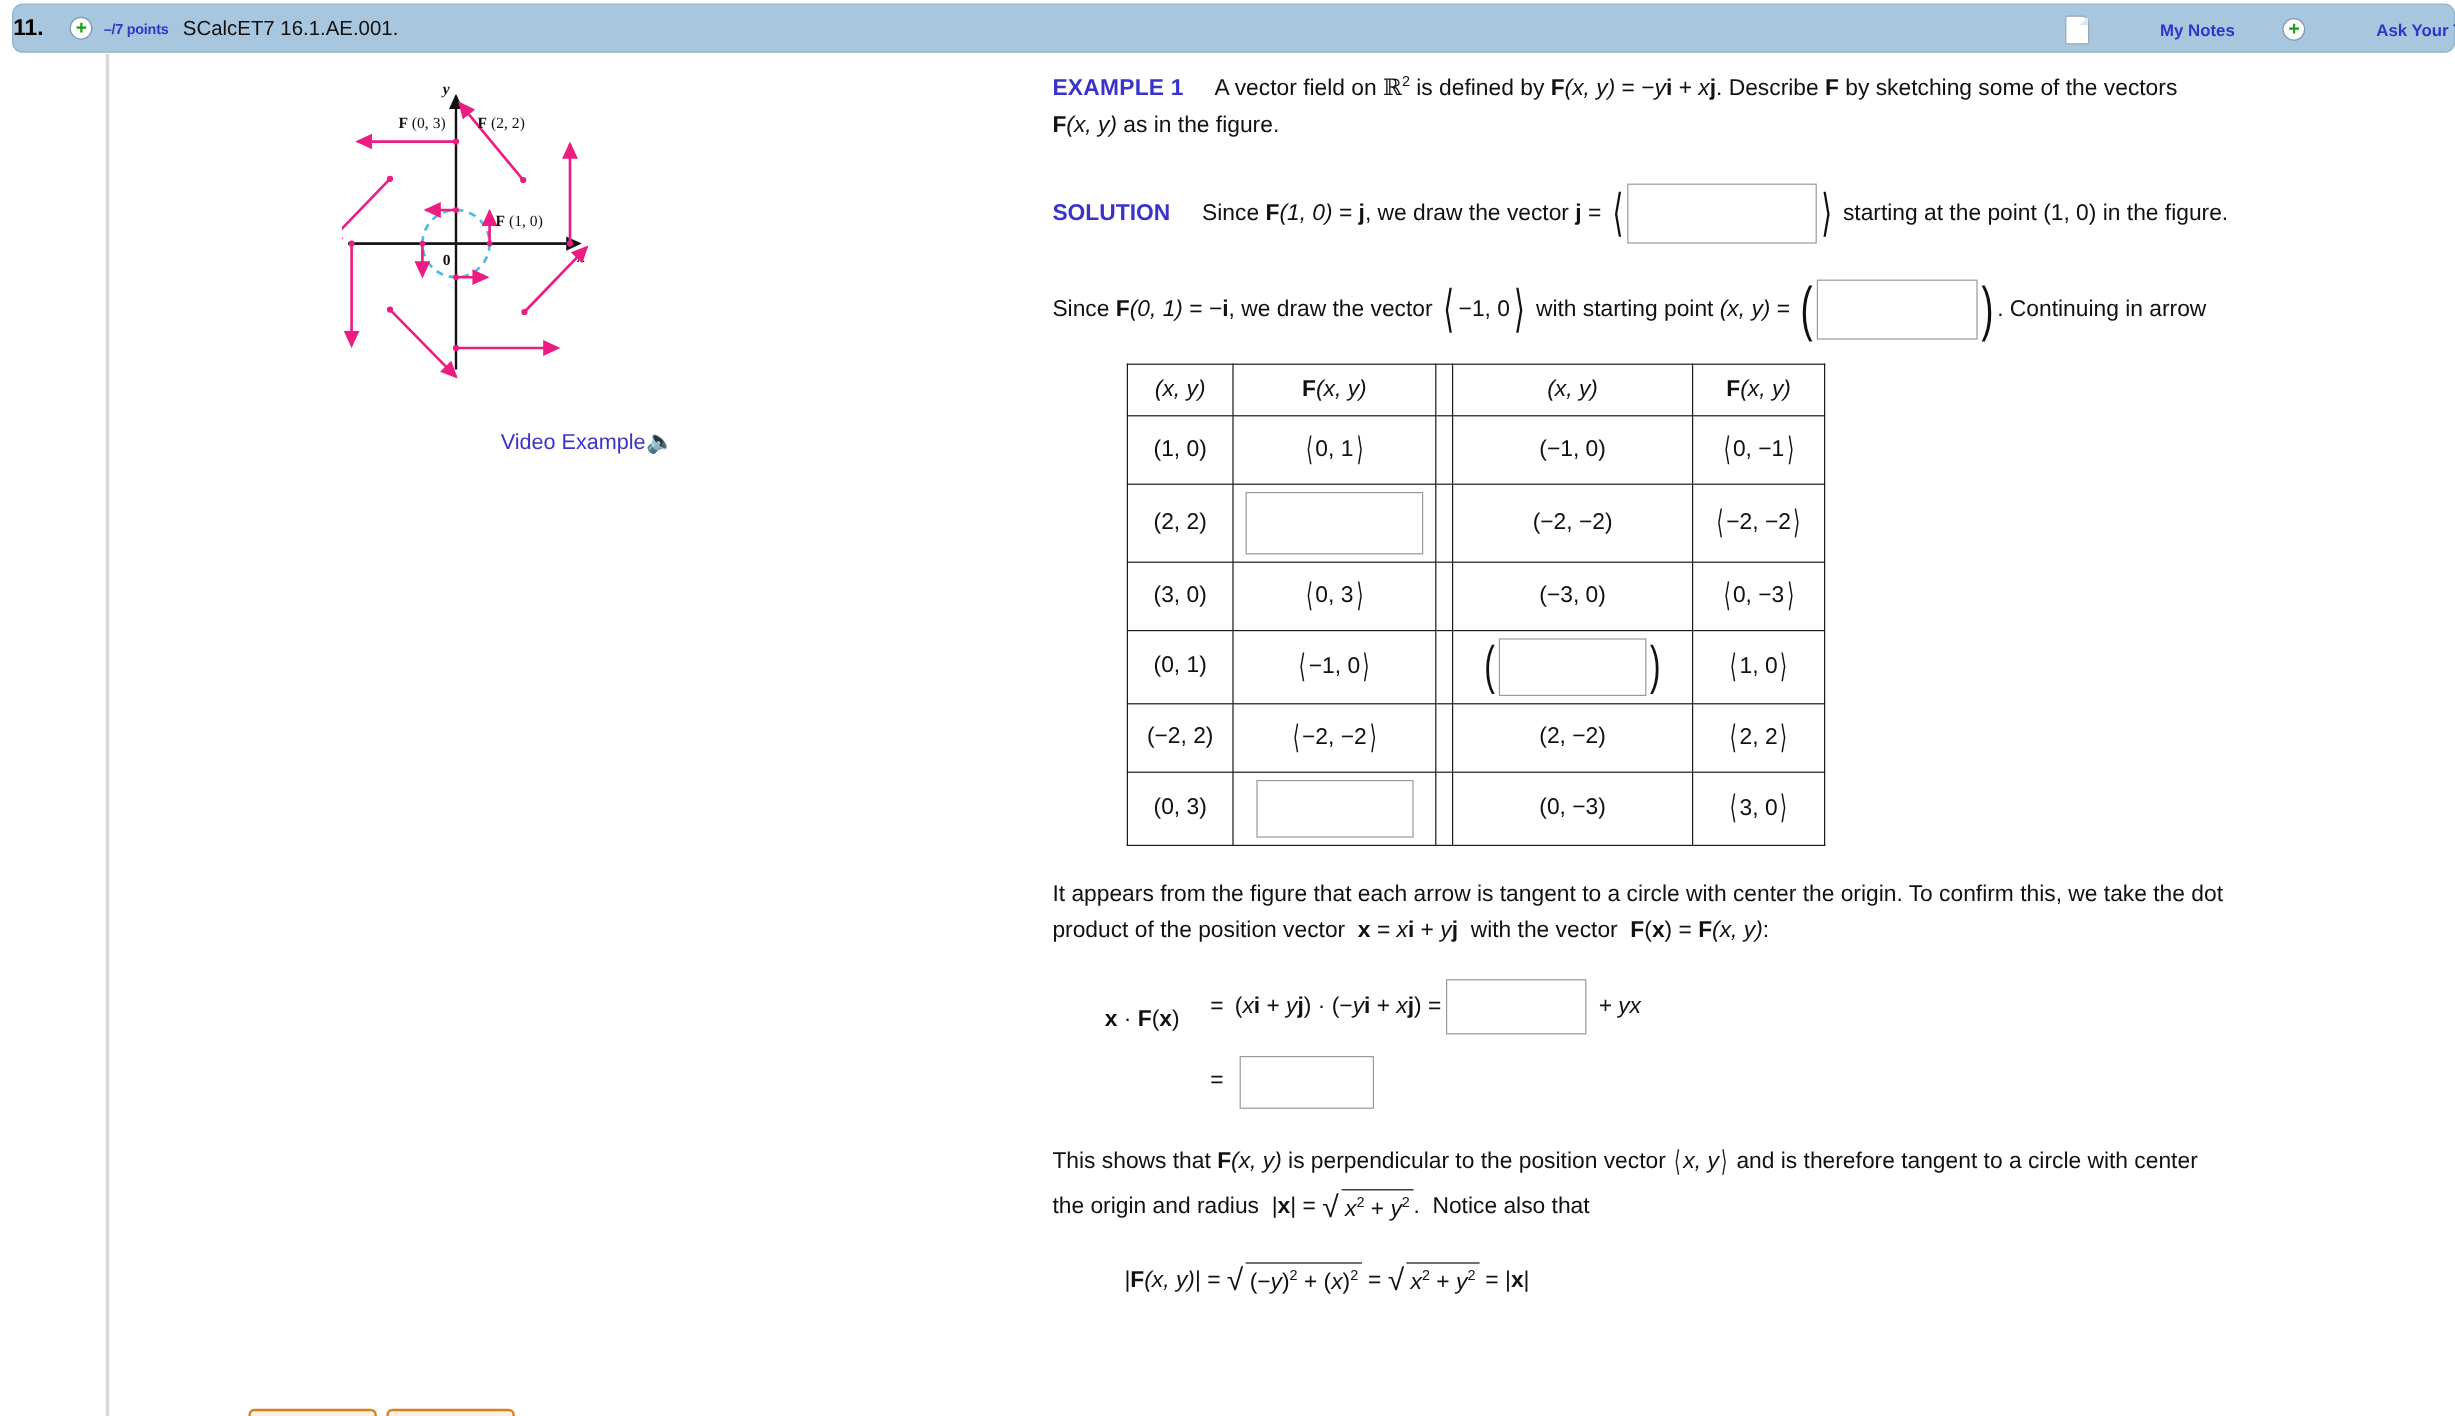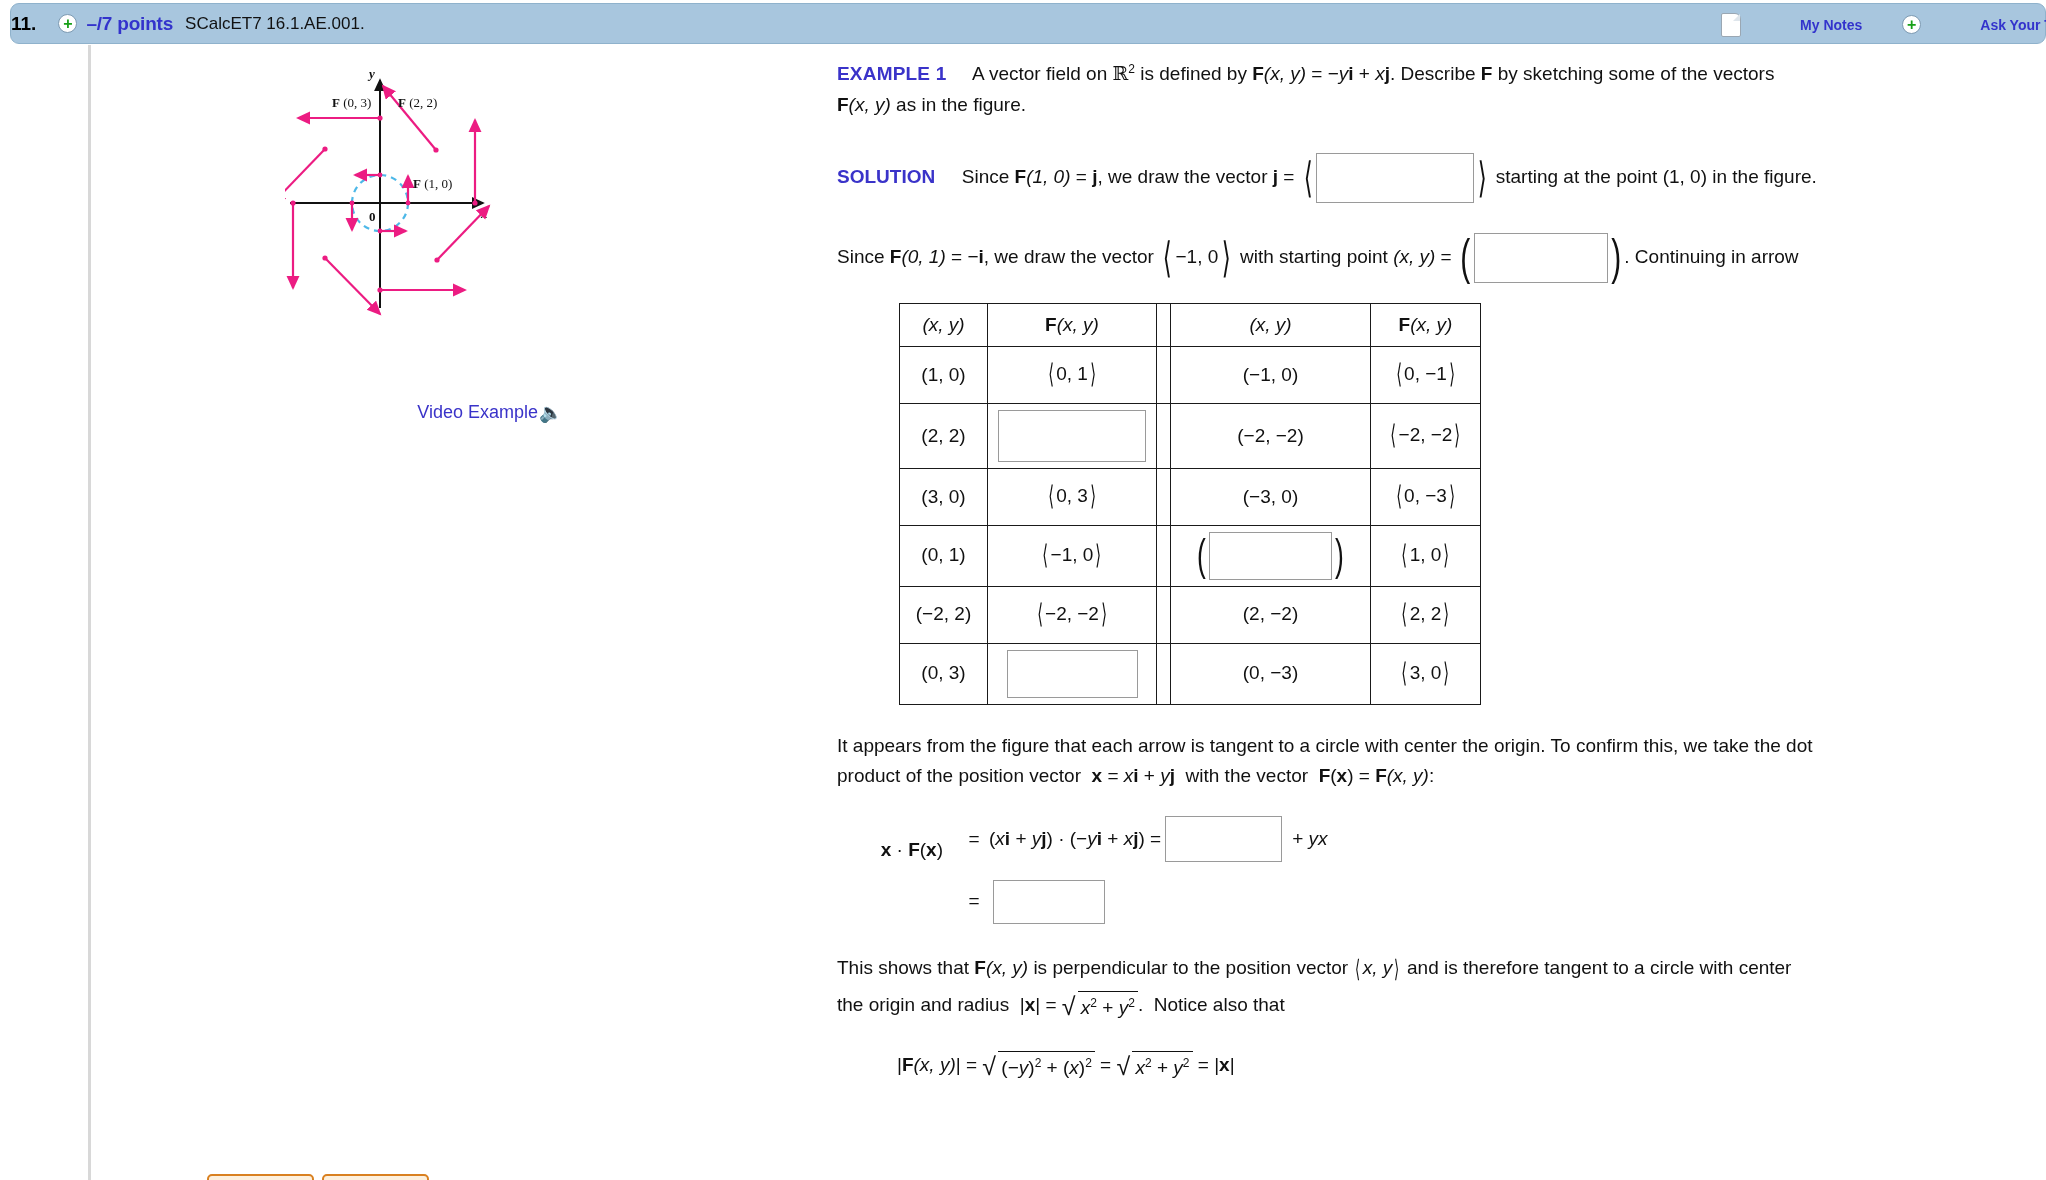--- a/index.html
+++ b/index.html
@@ -24,21 +24,21 @@
     font-size:19px; font-weight:bold; color:#000;
   }
   .plus-icon{
     width:19px;height:19px;border-radius:50%;
     background:#ffffff;border:1px solid #7d9ab2;
     margin-left:22px;
     display:inline-flex;align-items:center;justify-content:center;
     color:#17a017;font-size:16px;font-weight:bold;line-height:1;
   }
   .points{
-    margin-left:9px;font-size:19px;font-weight:bold;color:#3333cc;
+    margin-left:9px;font-size:12px;font-weight:bold;color:#3333cc;
     letter-spacing:-0.2px;
   }
   .qcode{
     margin-left:12px;font-size:17px;color:#111;
   }
   .hdr-right{
     position:absolute; right:-52px; top:0; height:41px;
     display:flex;align-items:center;
   }
   .note-icon{
@@ -60,27 +60,27 @@
     background:#d8d8d8;
   }
 
   
   .figure-wrap{
     position:absolute;left:285px;top:58px;width:410px;height:340px;
   }
   .fig-caption{
     position:absolute;left:0;top:300px;width:410px;text-align:center;
     font-size:18px;color:#3a33c9;font-weight:500;
-    display:flex;align-items:center;justify-content:center;gap:1px;margin-top:44px;
+    display:flex;align-items:center;justify-content:center;gap:1px;
   }
   .spk{ font-size:19px;color:#222;line-height:1; }
 
   
   .content{
-    position:absolute;left:837px;top:58px;width:1160px;
+    position:absolute;left:877px;top:58px;width:1160px;
     font-size:19px;color:#111;line-height:1.62;
   }
   .content p{ margin:0 0 20px 0; }
   .lbl{ color:#3a33c9; font-weight:bold; letter-spacing:0.2px;}
   .lbl2{ color:#3a33c9; font-weight:bold;}
   b.vec{ font-weight:bold; }
   i.it{ font-style:italic; }
   .sup{ font-size:12px; vertical-align:super; }
   .nbsp{ display:inline-block;width:8px; }
 

